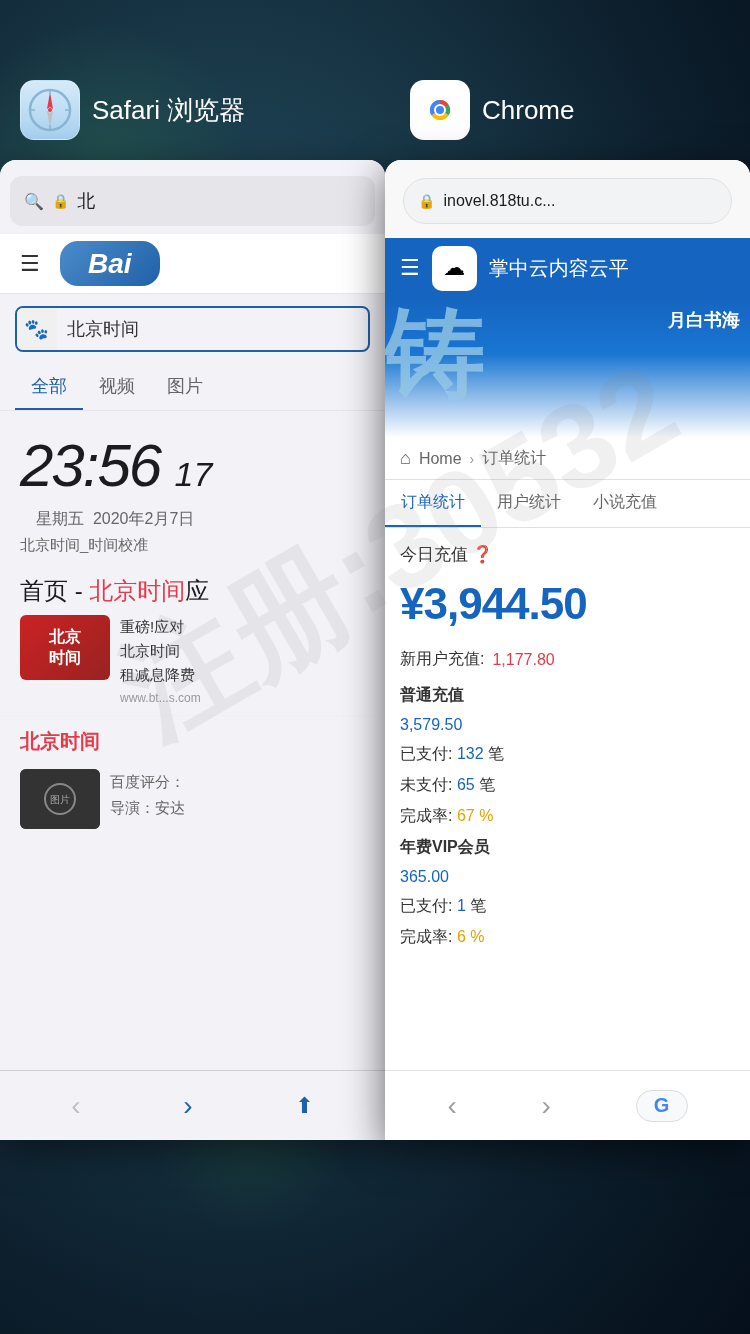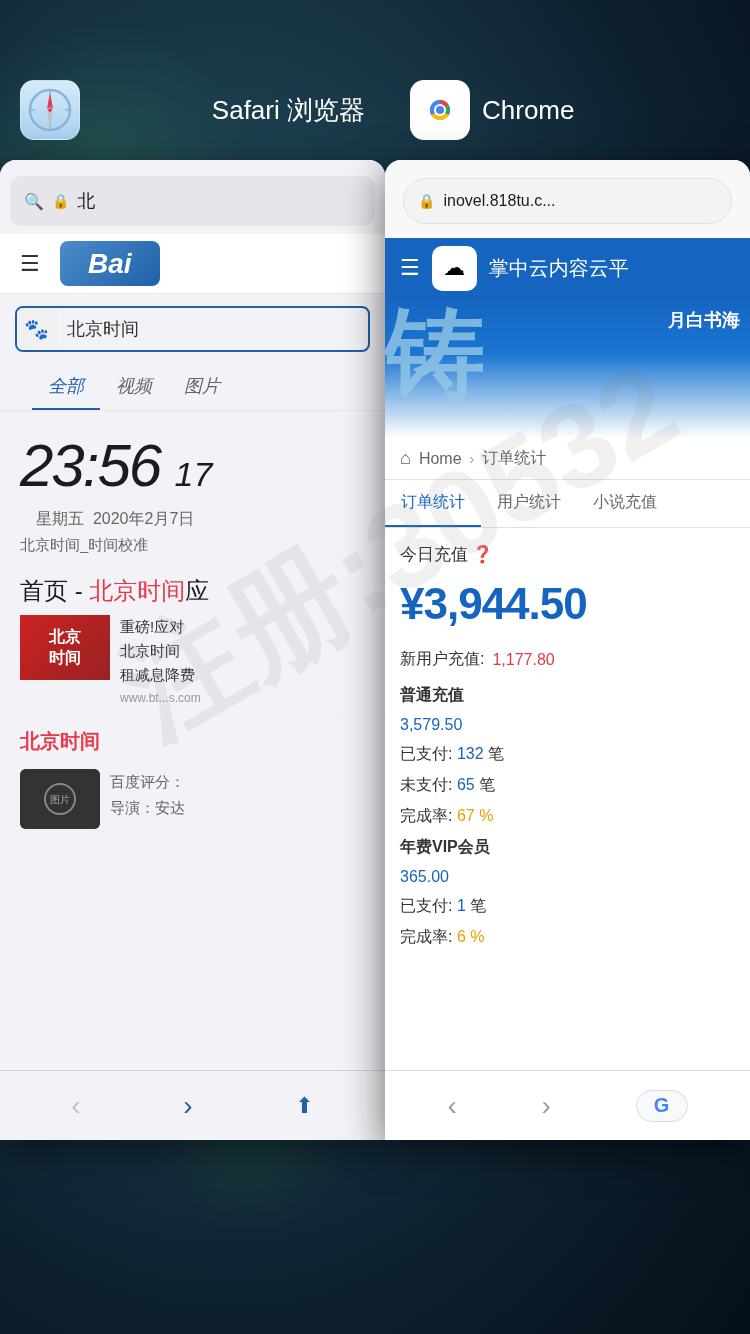--- a/index.html
+++ b/index.html
@@ -57,21 +57,20 @@
 
     .app-label {
       display: flex;
       align-items: center;
       gap: 12px;
       padding: 0 20px;
     }
 
     .app-label-left {
       width: 385px;
-      justify-content: space-between;
     }
 
     .app-label-right {
       width: 365px;
       padding-left: 25px;
     }
 
     .app-name {
       font-size: 26px;
       font-weight: 500;
@@ -139,21 +138,21 @@
     .hamburger {
       font-size: 22px;
       color: #333;
       margin-right: 20px;
     }
 
     .baidu-logo-area {
       width: 100px;
       height: 45px;
       background: linear-gradient(135deg, #4b8cca 0%, #2060a8 100%);
-      border-radius: 8px;
+      border-radius: 18px;
       display: flex;
       align-items: center;
       justify-content: center;
       overflow: hidden;
       position: relative;
     }
 
     .baidu-text {
       color: white;
       font-size: 28px;
@@ -184,23 +183,22 @@
     .search-text {
       flex: 1;
       padding: 0 10px;
       font-size: 18px;
       color: #333;
     }
 
     .search-tabs {
       display: flex;
       gap: 0;
-      padding: 0 32px;
+      padding: 0 15px;
       border-bottom: 1px solid #e5e5ea;
-      font-style: italic;
     }
 
     .tab-item {
       padding: 10px 16px;
       font-size: 18px;
       color: #666;
     }
 
     .tab-item.active {
       color: #2060a8;
@@ -256,21 +254,21 @@
     .news-thumb-row {
       display: flex;
       gap: 10px;
       margin-top: 8px;
     }
 
     .news-thumb {
       width: 90px;
       height: 65px;
       background: linear-gradient(135deg, #cc2222 0%, #992222 100%);
-      border-radius: 0;
+      border-radius: 6px;
       display: flex;
       align-items: center;
       justify-content: center;
       overflow: hidden;
       position: relative;
     }
 
     .news-thumb-text {
       font-size: 16px;
       font-weight: 700;

